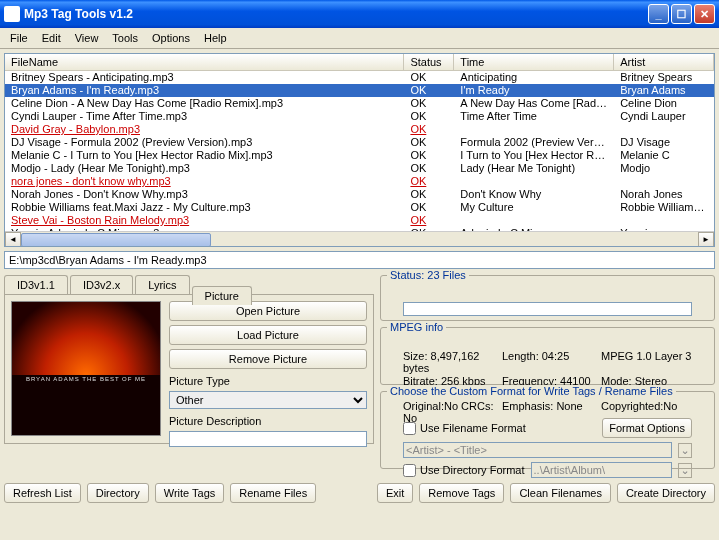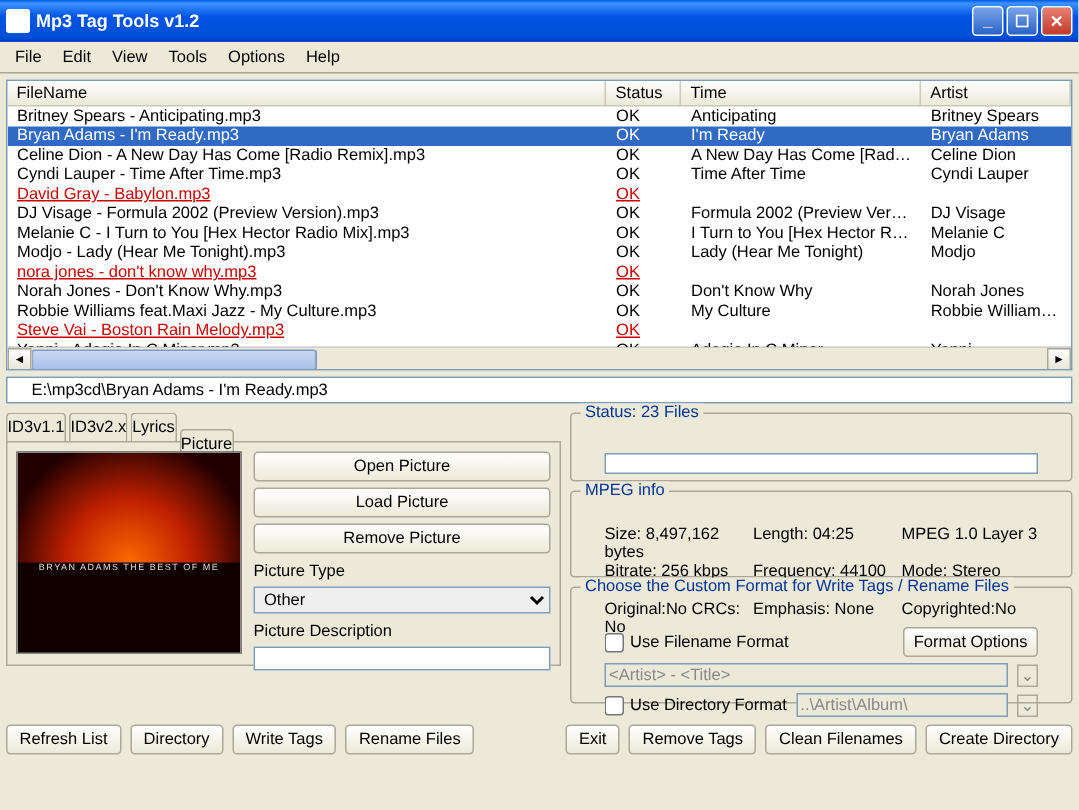--- a/index.html
+++ b/index.html
@@ -23,25 +23,25 @@
 .row.red { color: #c00; text-decoration: underline; }
 .row .cell { padding: 0 6px; overflow: hidden; white-space: nowrap; text-overflow: ellipsis; }
 .c-file { width: 400px; }
 .c-status { width: 50px; }
 .c-title { width: 160px; }
 .c-artist { width: 100px; }
 .hscroll { height: 16px; background: #ece9d8; border-top: 1px solid #ccc; display: flex; align-items: center; }
 .hscroll .arr { width: 16px; height: 16px; background: linear-gradient(#fefefe,#e8e4d8); border: 1px solid #aca899; display: flex; align-items: center; justify-content: center; font-size: 8px; }
 .hscroll .track { flex: 1; position: relative; height: 16px; }
 .hscroll .thumb { position: absolute; left: 0; width: 190px; height: 14px; top: 1px; background: linear-gradient(#c9d8f3,#a8c0e8); border: 1px solid #7b9ac7; border-radius: 2px; }
-.path { border: 1px solid #7f9db9; background: white; padding: 1px 16px; margin-top: 4px; height: 18px; line-height: 15px; }
+.path { border: 1px solid #7f9db9; background: white; padding: 1px 4px; margin-top: 4px; height: 18px; line-height: 15px; }
 .lower { display: flex; gap: 6px; margin-top: 6px; }
 .left-panel { width: 370px; }
 .tabs { display: flex; }
-.tabs .tab { padding: 3px 0; border: 1px solid #aca899; background: #ece9d8; border-bottom: none; margin-right: 2px; border-radius: 3px 3px 0 0; font-size: 11px; }
+.tabs .tab { padding: 3px 12px; border: 1px solid #aca899; background: #ece9d8; border-bottom: none; margin-right: 2px; border-radius: 3px 3px 0 0; font-size: 11px; }
 .tabs .tab.active { background: #ece9d8; position: relative; top: 11px; }
 .tab-body { border: 1px solid #aca899; padding: 6px; height: 150px; display: flex; gap: 8px; }
 .album-art { width: 150px; height: 135px; background: #100; border: 1px solid #888; position: relative; overflow: hidden; }
 .album-art .glow { position: absolute; top: 0; left: 0; width: 100%; height: 55%; background: radial-gradient(circle at 50% 100%, #ff6a00 0%, #c02000 40%, #200 80%); }
 .album-art .txt { position: absolute; top: 56%; left: 0; right: 0; text-align: center; color: #ddd; font-size: 6px; letter-spacing: 1px; }
 .pic-ctrls { flex: 1; display: flex; flex-direction: column; gap: 4px; }
 .btn2 { background: linear-gradient(#fff,#ece9d8); border: 1px solid #aca899; border-radius: 3px; padding: 3px 6px; font-size: 11px; text-align: center; cursor: default; }
 .lbl { font-size: 11px; margin-top: 2px; }
 select, input[type=text] { border: 1px solid #7f9db9; font-size: 11px; padding: 1px 2px; width: 100%; font-family: inherit; }
 .right-panel { flex: 1; }

